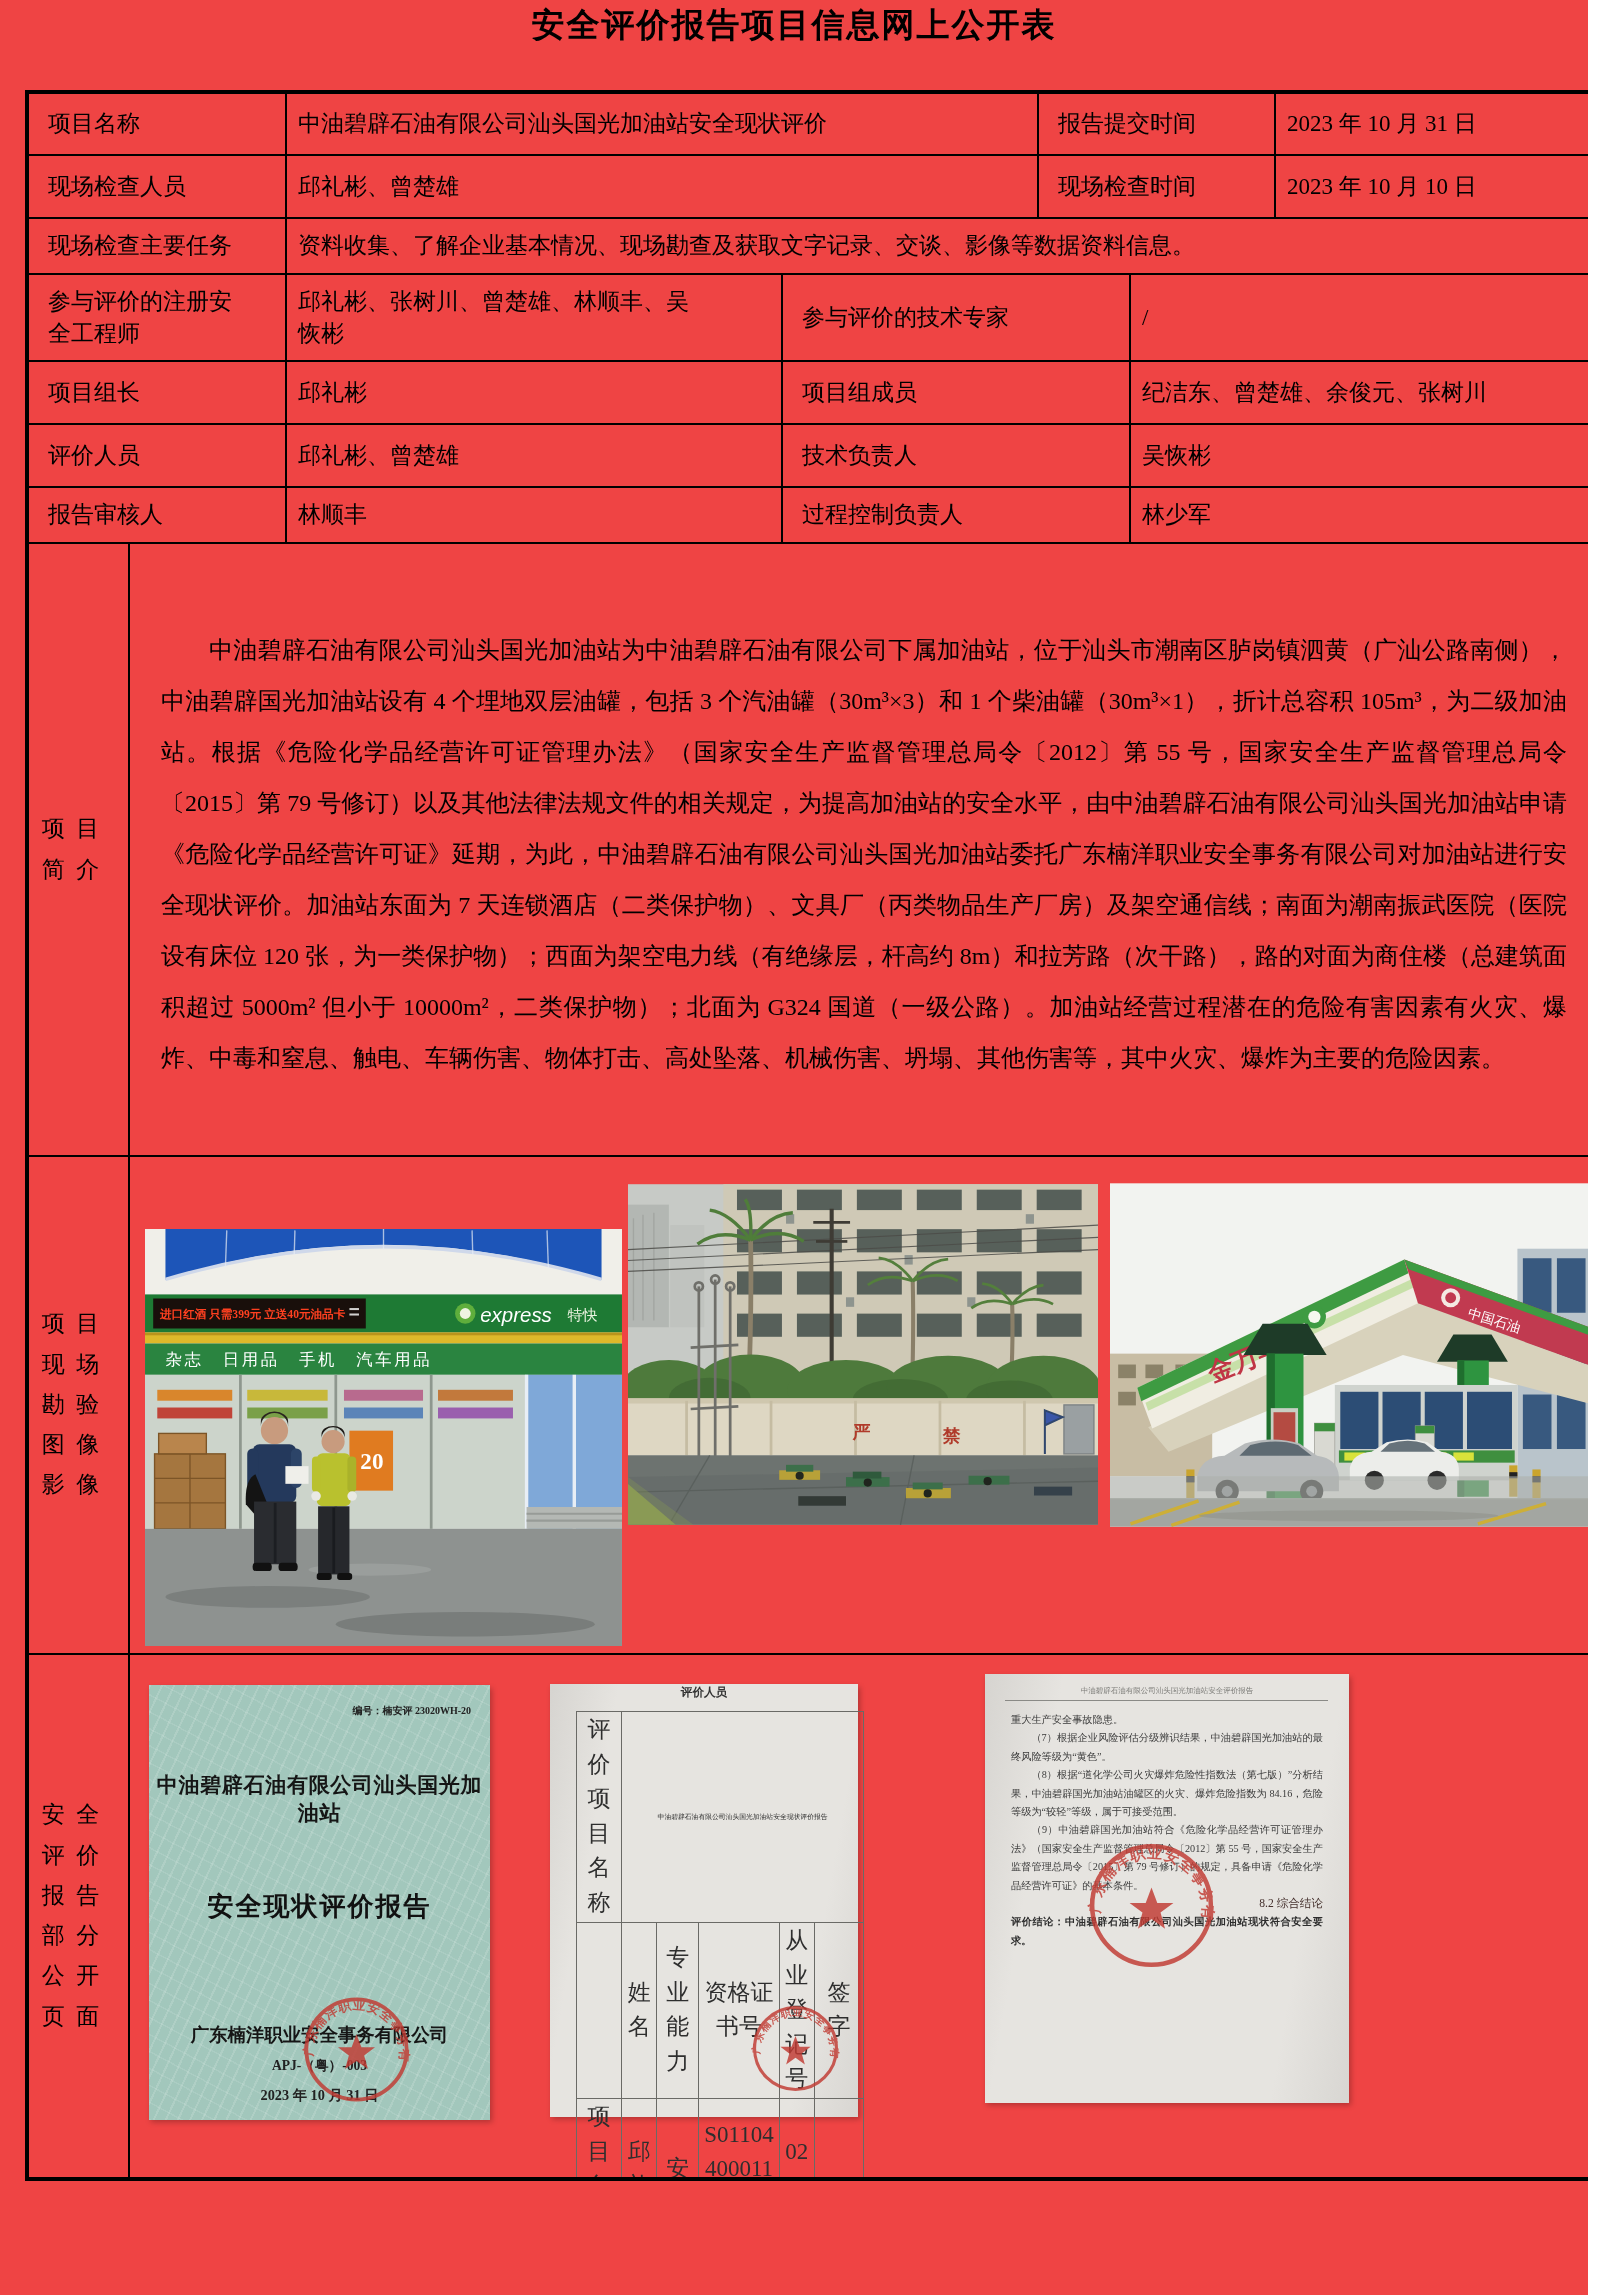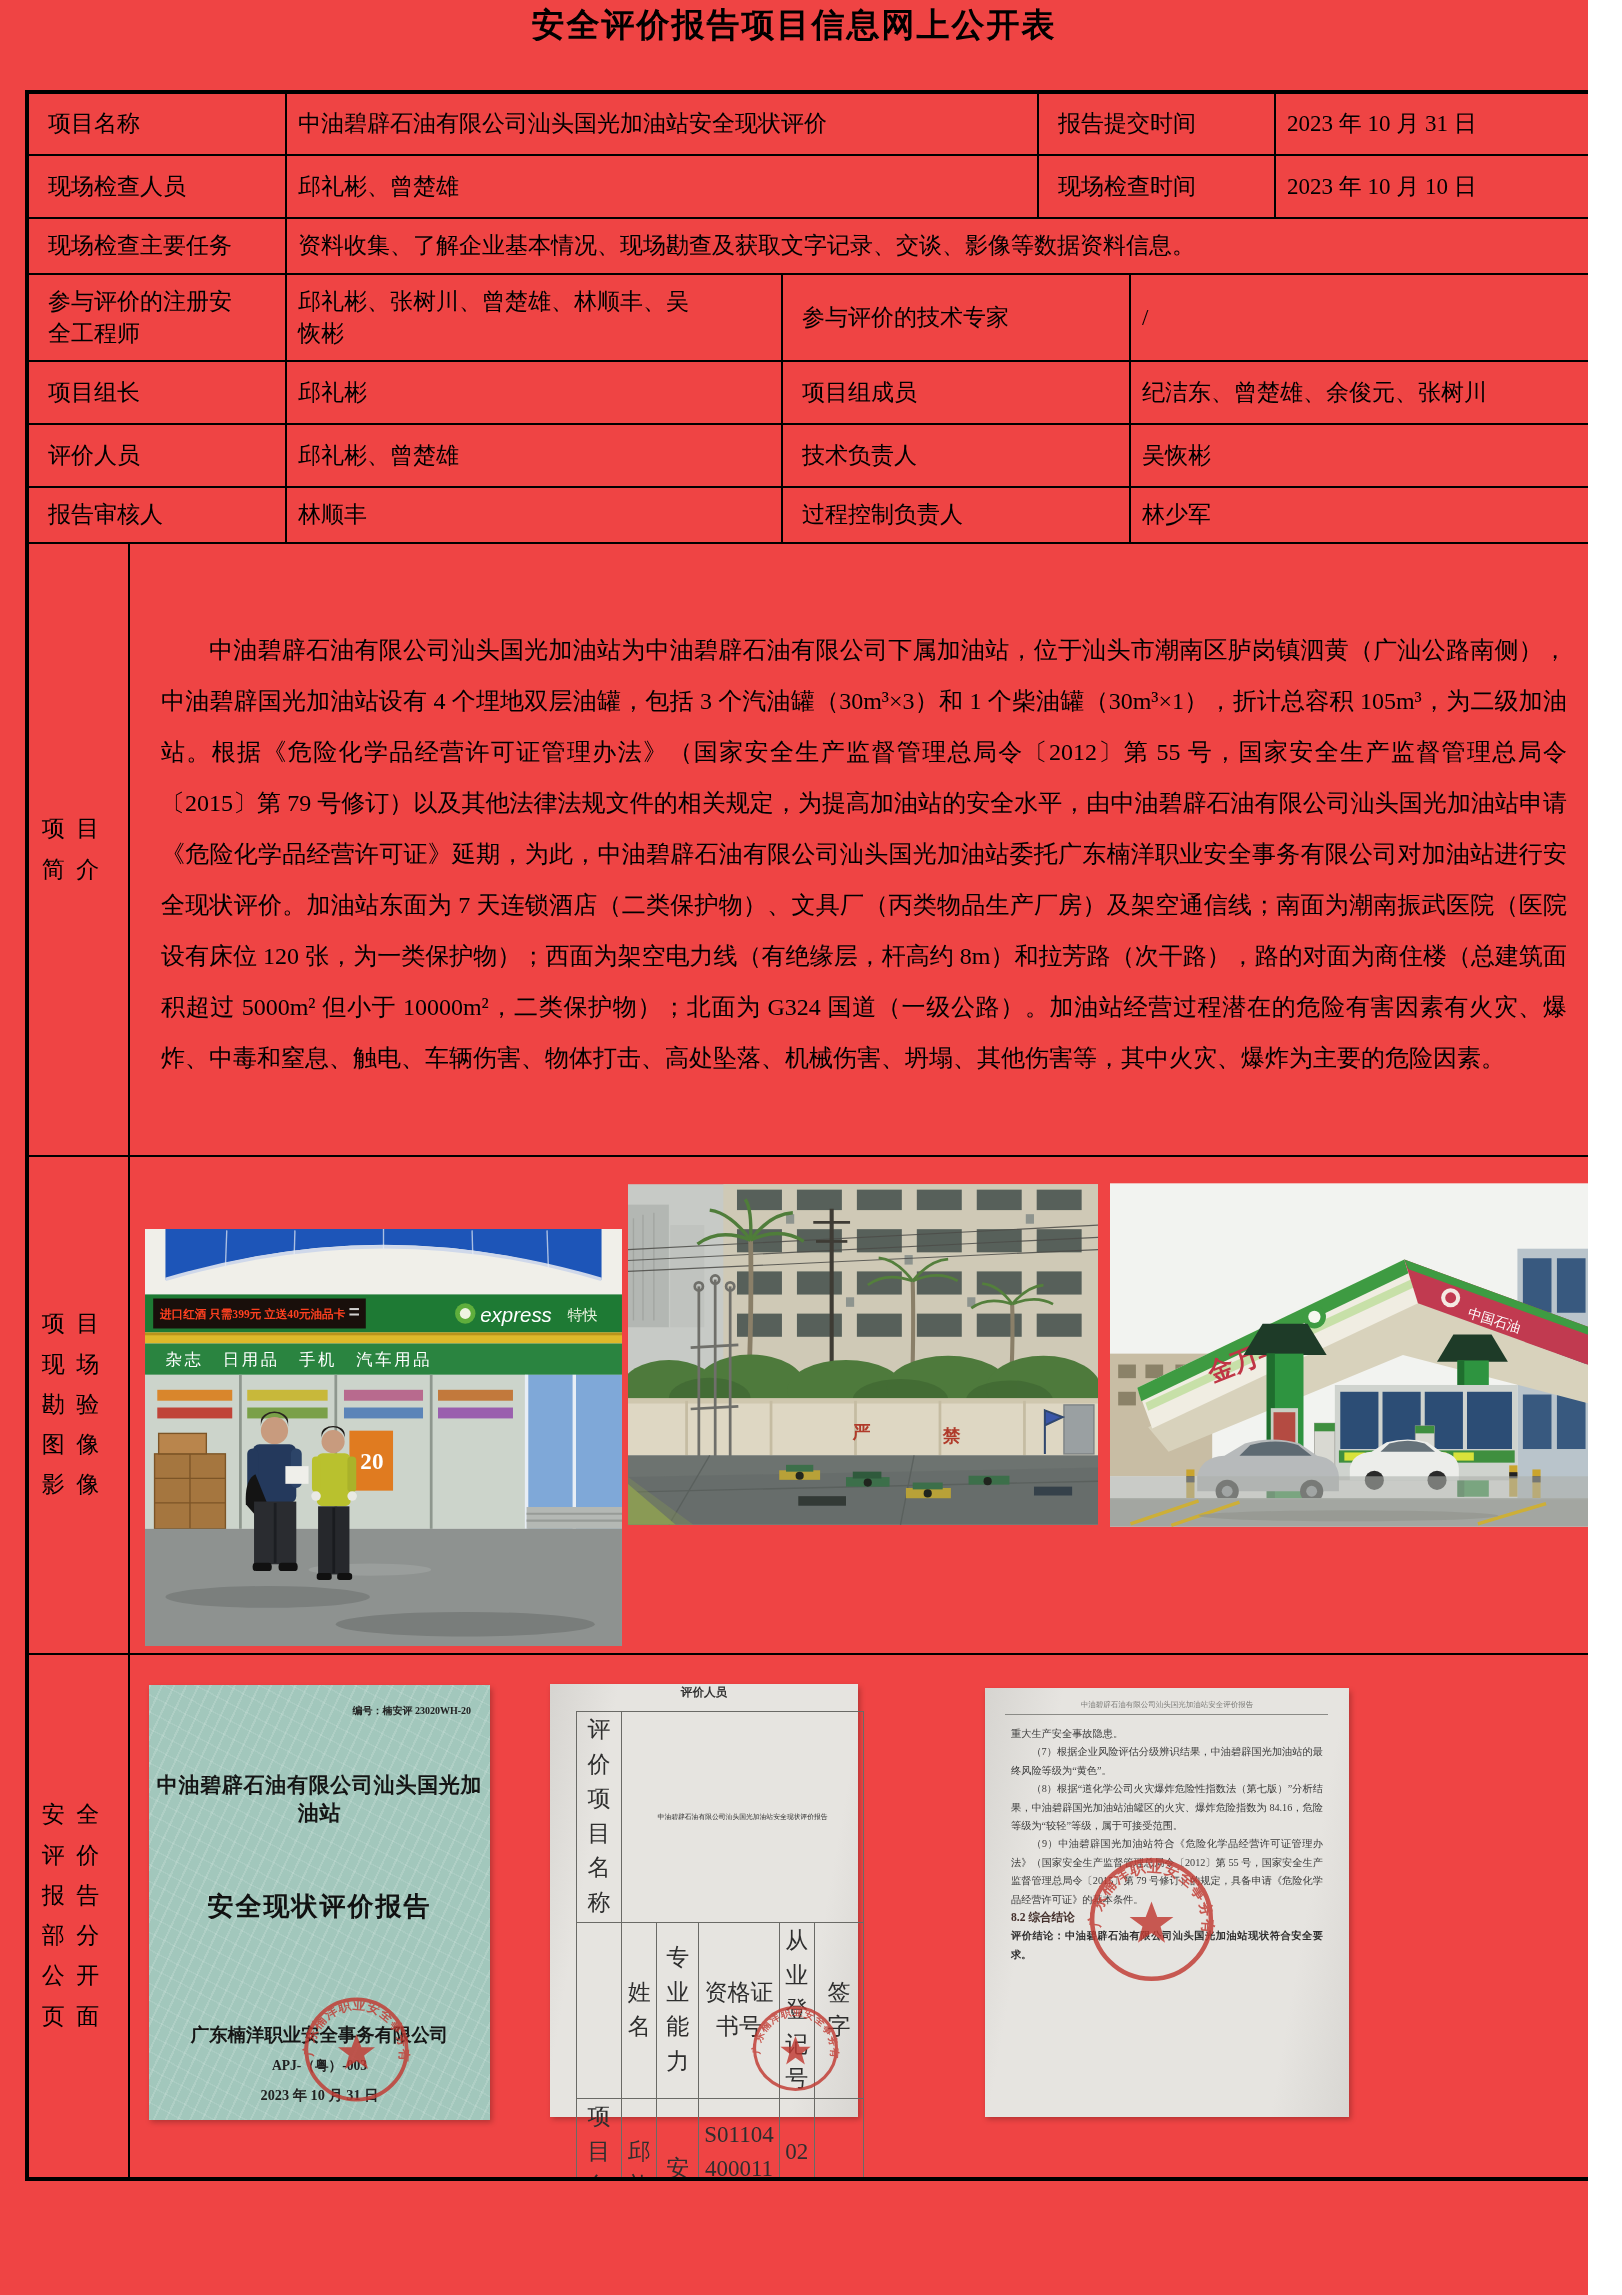--- a/index.html
+++ b/index.html
@@ -44,21 +44,21 @@
   table.ptab{position:absolute;left:26px;top:27px;width:288px;border-collapse:collapse;
      table-layout:fixed;font-size:7.2px;color:#2e2e2e;}
   table.ptab td{border:0.7px solid #6a6a66;padding:1.4px 1.4px;text-align:center;vertical-align:middle;
      word-break:break-all;line-height:1.5;}
   .doc3-head{position:absolute;top:12.3px;left:0;width:100%;text-align:center;font-size:7.5px;color:#7a7a76;}
   .doc3-rule{position:absolute;top:26px;left:20.4px;width:323px;border-top:1px solid #8a8a86;}
   .doc3-body{position:absolute;top:37px;left:26px;width:312px;font-size:10.2px;line-height:18.4px;
      color:#3a3a3a;text-align:justify;}
   .doc3-body p{margin:0;text-indent:2em;}
   .doc3-body p.noindent{text-indent:0;}
-  .doc3-section{margin:12.3px 0 17.7px 0;text-align:left;font-weight:bold;font-size:11.6px;text-indent:0 !important;color:#44302c;}
+  .doc3-section{margin:12.3px 0 17.7px 0;text-align:right;font-weight:normal;font-size:11.6px;text-indent:0 !important;color:#44302c;}
   .doc3-conc{font-weight:bold;color:#2c2c2c;}
 </style>
 </head>
 <body>
 
 <div class="page">
 
   <div class="main-title">安全评价报告项目信息网上公开表</div>
 
   <table class="form">
@@ -533,21 +533,21 @@
           <div class="stamp" style="left:201px;top:320px;"><svg width="89" height="89" viewBox="0 0 200 200" style="opacity:.82;font-size:34px">
       <circle cx="100" cy="100" r="92" fill="none" stroke="#c13a32" stroke-width="7"></circle>
       <path id="stamp-arc-2" d="M22,124 A80,80 0 1 1 178,124" fill="none"></path>
       <path d="M100 72 L109 96 L134 96 L114 111 L121 136 L100 121 L79 136 L86 111 L66 96 L91 96 Z" fill="#c13a32"></path>
       <text font-size="23" fill="#c13a32" letter-spacing="2" font-weight="bold">
         <textPath href="#stamp-arc-2" startOffset="4%">广东楠洋职业安全事务有限公司</textPath>
       </text>
     </svg></div>
         </div>
 
-        <div class="doc doc-paper" style="left:855px;top:33px;width:364px;height:429px;">
+        <div class="doc doc-paper" style="left:855px;top:19px;width:364px;height:429px;">
           <div class="doc3-head">中油碧辟石油有限公司汕头国光加油站安全评价报告</div>
           <div class="doc3-rule"></div>
           <div class="doc3-body">
             <p class="noindent">重大生产安全事故隐患。</p>
             <p>（7）根据企业风险评估分级辨识结果，中油碧辟国光加油站的最终风险等级为“黄色”。</p>
             <p>（8）根据“道化学公司火灾爆炸危险性指数法（第七版）”分析结果，中油碧辟国光加油站油罐区的火灾、爆炸危险指数为 84.16，危险等级为“较轻”等级，属于可接受范围。</p>
             <p>（9）中油碧辟国光加油站符合《危险化学品经营许可证管理办法》（国家安全生产监督管理总局令〔2012〕第 55 号，国家安全生产监督管理总局令〔2015〕第 79 号修订）的规定，具备申请《危险化学品经营许可证》的基本条件。</p>
             <p class="doc3-section">8.2  综合结论</p>
             <p class="doc3-conc noindent">评价结论：中油碧辟石油有限公司汕头国光加油站现状符合安全要求。</p>
           </div>

